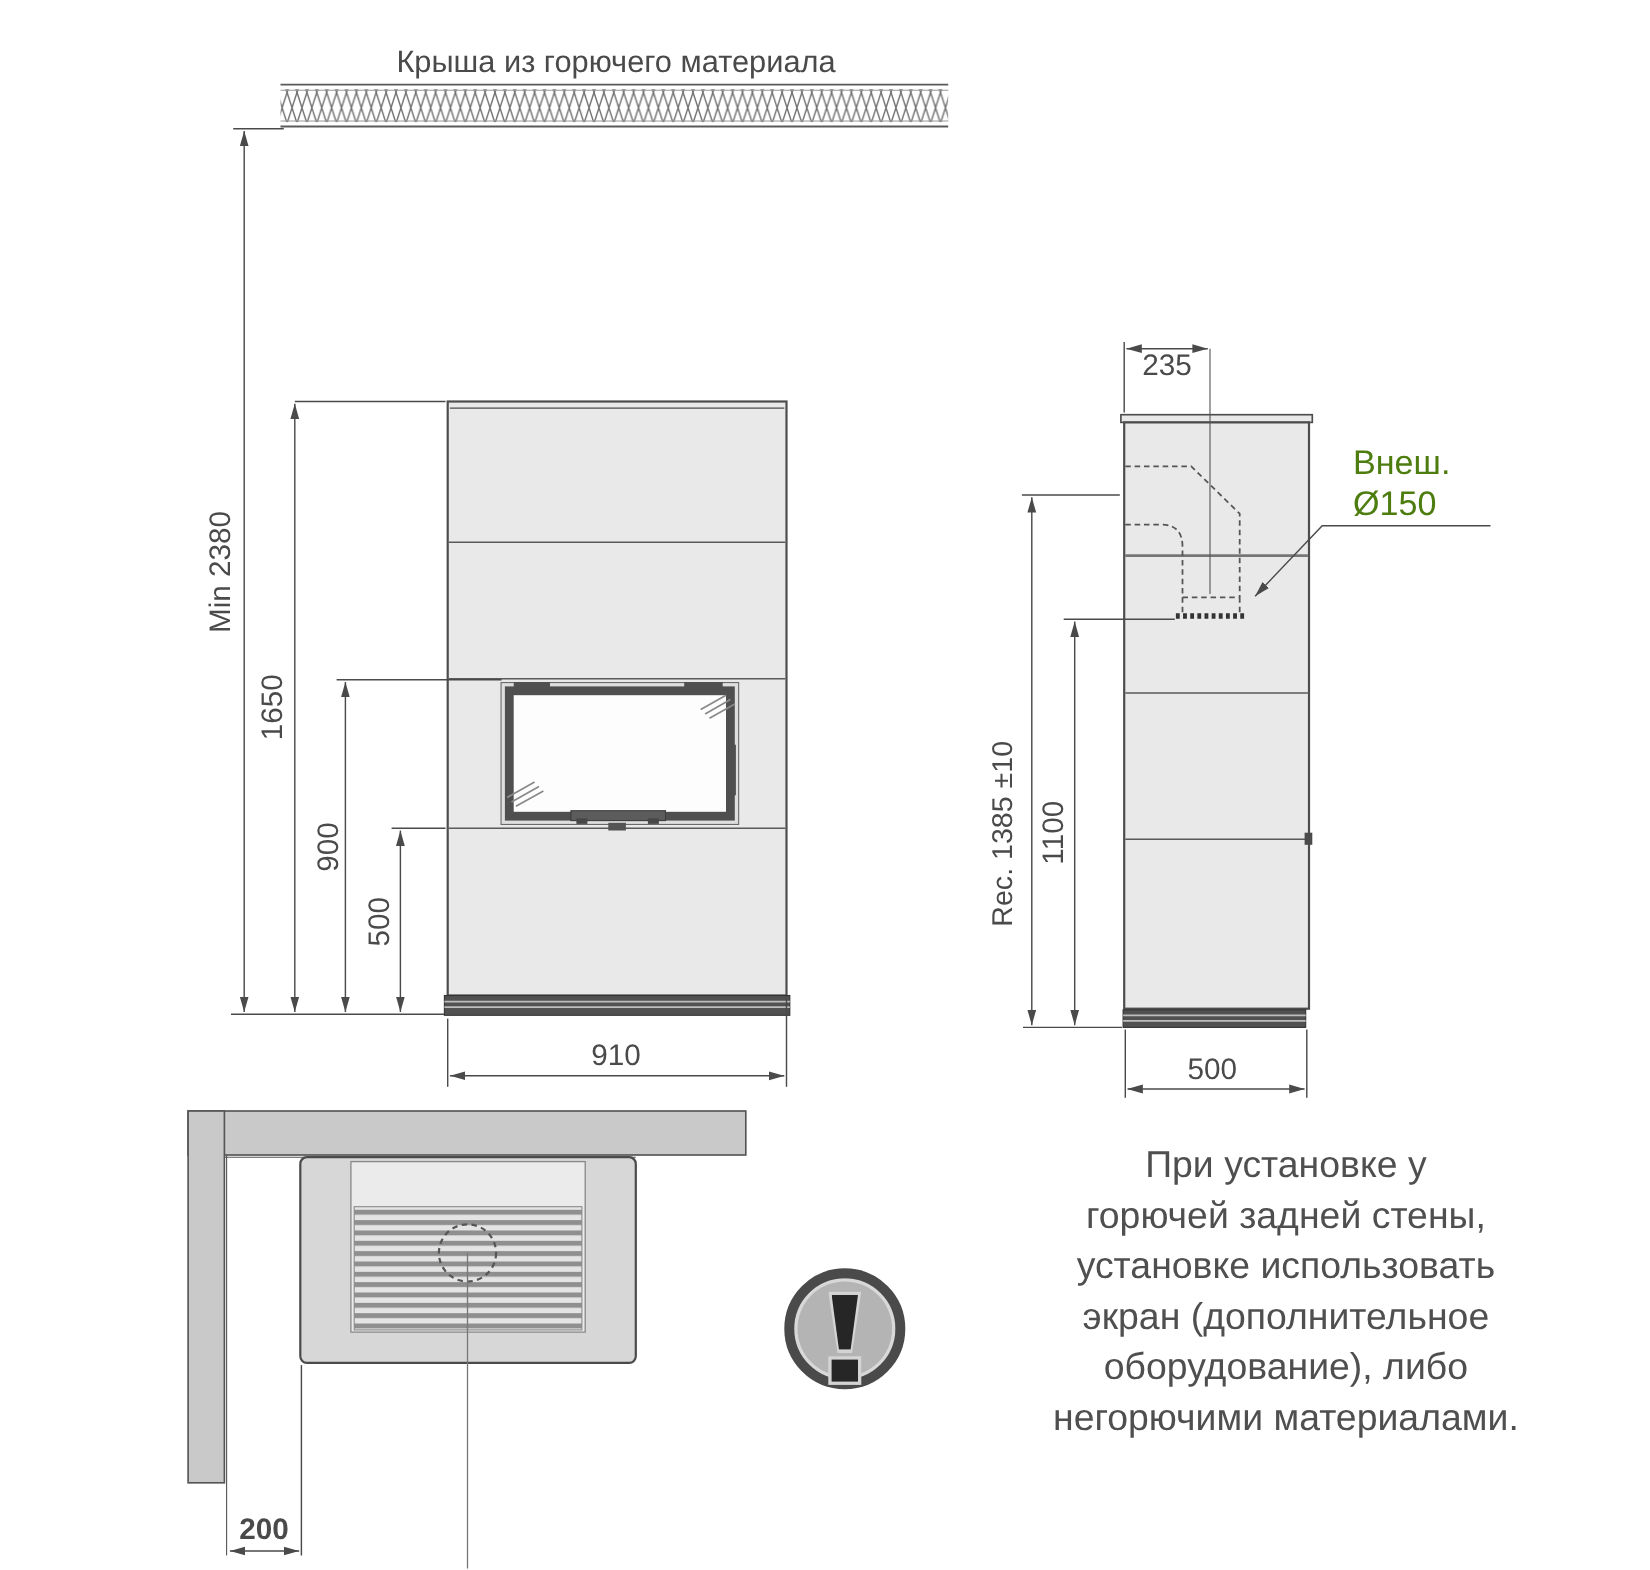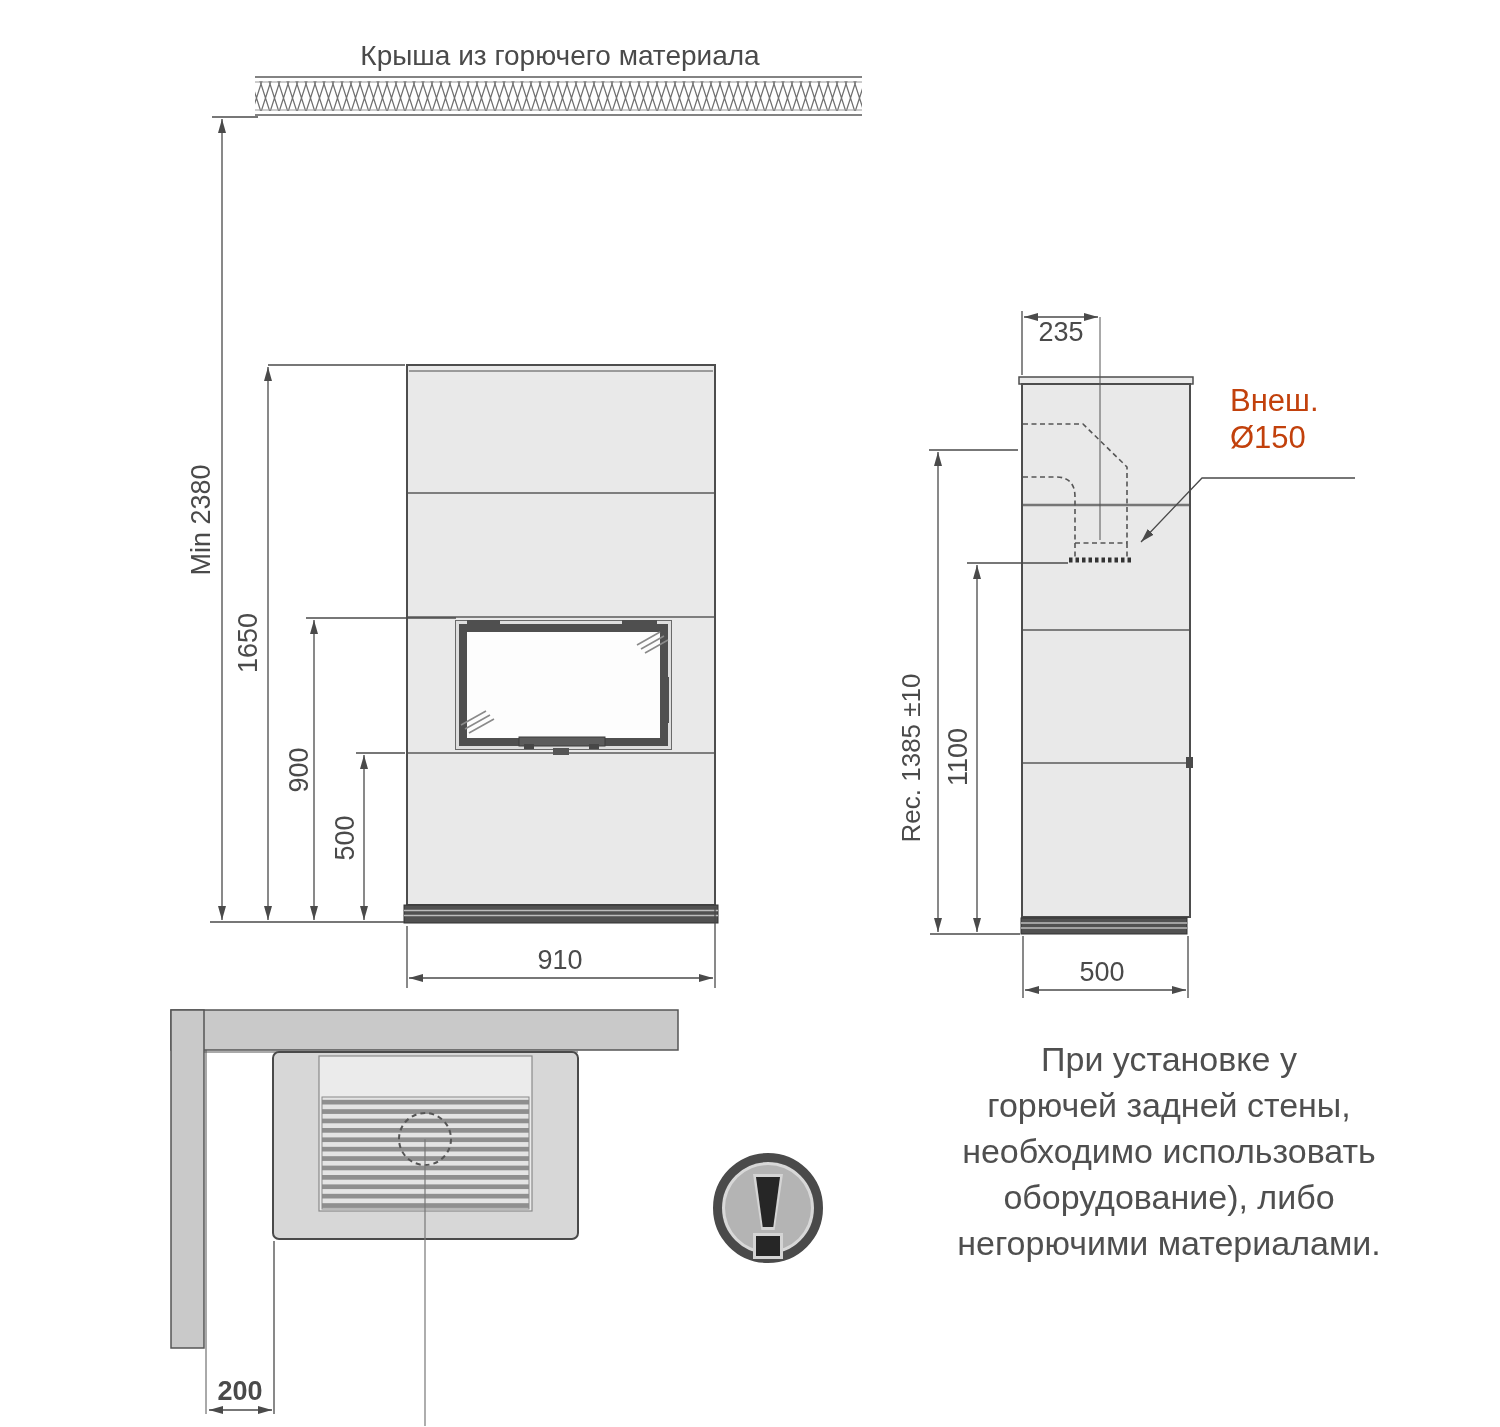--- a/index.html
+++ b/index.html
@@ -12,21 +12,21 @@
   .lbl{
     position:absolute;color:#4a4a4a;font-size:27px;white-space:nowrap;
     transform:translate(-50%,-50%);line-height:1;
   }
   .lbl.rot{transform:translate(-50%,-50%) rotate(-90deg);}
   .title{
     position:absolute;left:300px;top:40px;width:520px;text-align:center;
     font-size:28px;color:#4a4a4a;white-space:nowrap;
   }
   .flue-label{
-    position:absolute;left:1230px;top:382px;font-size:31px;color:#c2410c;line-height:37px;
+    position:absolute;left:1230px;top:402px;font-size:31px;color:#4d7c0f;line-height:37px;
   }
   .warn-text{
     position:absolute;left:849px;top:1036px;width:640px;
     font-size:34px;line-height:46px;color:#4f4f4f;text-align:center;
   }
   .warn-icon{
     position:absolute;left:713px;top:1153px;width:110px;height:110px;border-radius:50%;
     background:#b4b4b4;border:9px solid #4a4a4a;box-sizing:border-box;
     box-shadow:inset 0 0 0 3px #d8d8d8;
   }
@@ -193,18 +193,19 @@
   <div class="warn-icon">
     <div class="excl-bar-outer">
       <div class="excl-bar-inner"></div>
     </div>
     <div class="excl-dot"></div>
   </div>
 
   <div class="warn-text">
     <div>При установке у</div>
     <div>горючей задней стены,</div>
-    <div>необходимо использовать</div>
+    <div>установке использовать</div>
+    <div>экран (дополнительное</div>
     <div>оборудование), либо</div>
     <div>негорючими материалами.</div>
   </div>
 
 </div>
 
 </body></html>

